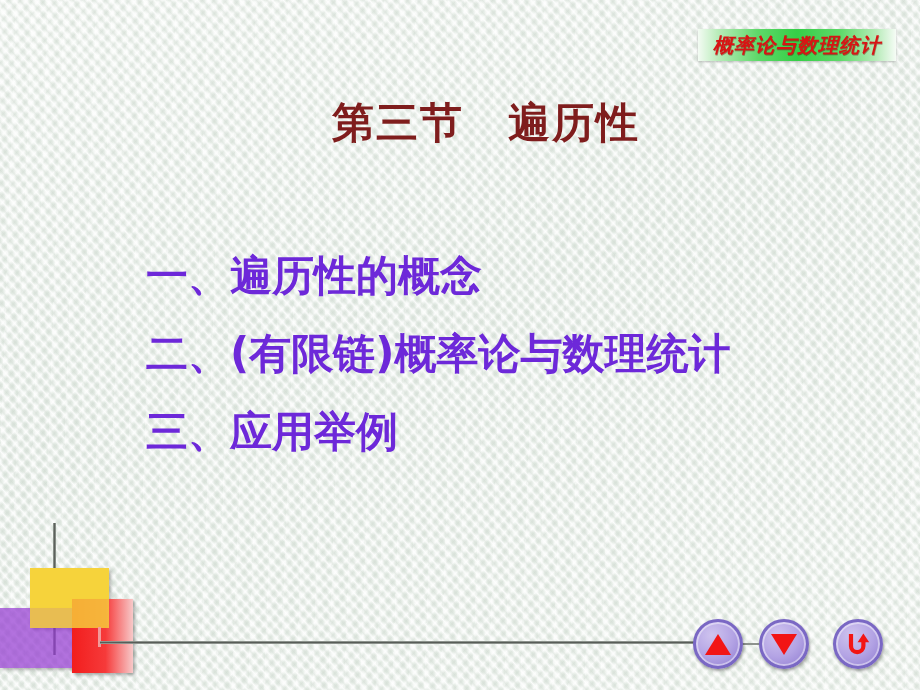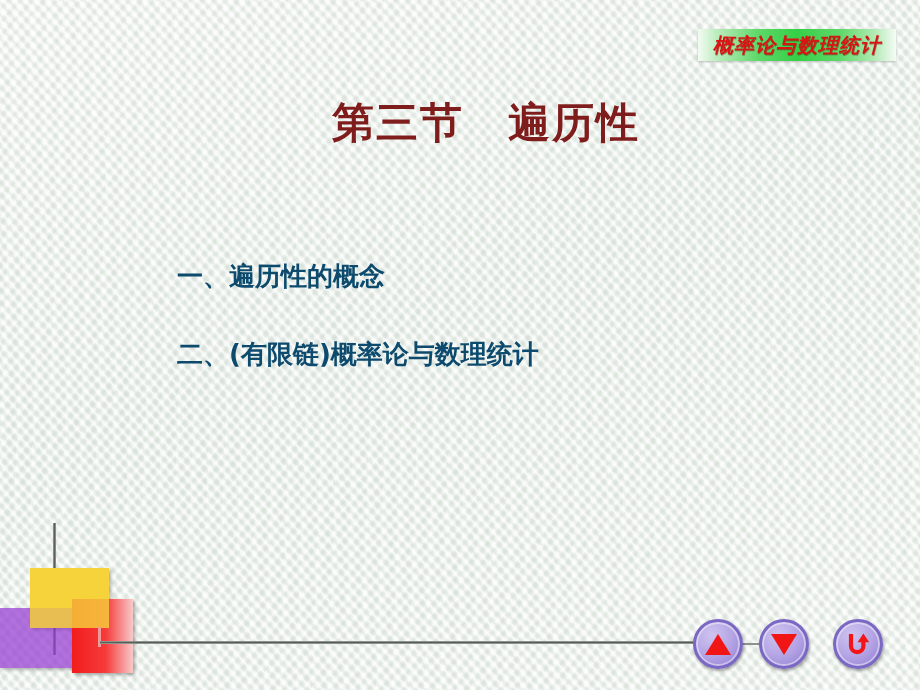--- a/index.html
+++ b/index.html
@@ -99,26 +99,25 @@
   
   #outline {
     position: absolute;
     left: 146px;
     top: 237px;
     width: 730px;
   }
   .outline-item {
     font-family: "DejaVu Sans", "Liberation Sans", sans-serif;
     font-weight: bold;
-    font-size: 26px;
+    font-size: 42px;
     line-height: 78px;
-    color: #0c4a6e;
+    color: #6d28d9;
     white-space: nowrap;
     letter-spacing: 0px;
-    margin-left: 31px;
   }
 
   
   #deco {
     position: absolute;
     left: 0;
     top: 505px;
     width: 170px;
     height: 185px;
   }
@@ -244,20 +243,21 @@
   <div id="header-banner">
     <div class="banner-bg"></div>
     <div class="banner-text">概率论与数理统计</div>
   </div>
 
   <div id="slide-title">第三节　遍历性</div>
 
   <div id="outline">
     <div class="outline-item">一、遍历性的概念</div>
     <div class="outline-item">二、(有限链)概率论与数理统计</div>
+    <div class="outline-item">三、应用举例</div>
   </div>
 
   <div id="deco">
     <div class="vline"></div>
     <div class="sq sq-yellow"></div>
     <div class="sq sq-purple"></div>
     <div class="sq sq-red"></div>
     <div class="sq sq-yellow-over"></div>
   </div>
 

